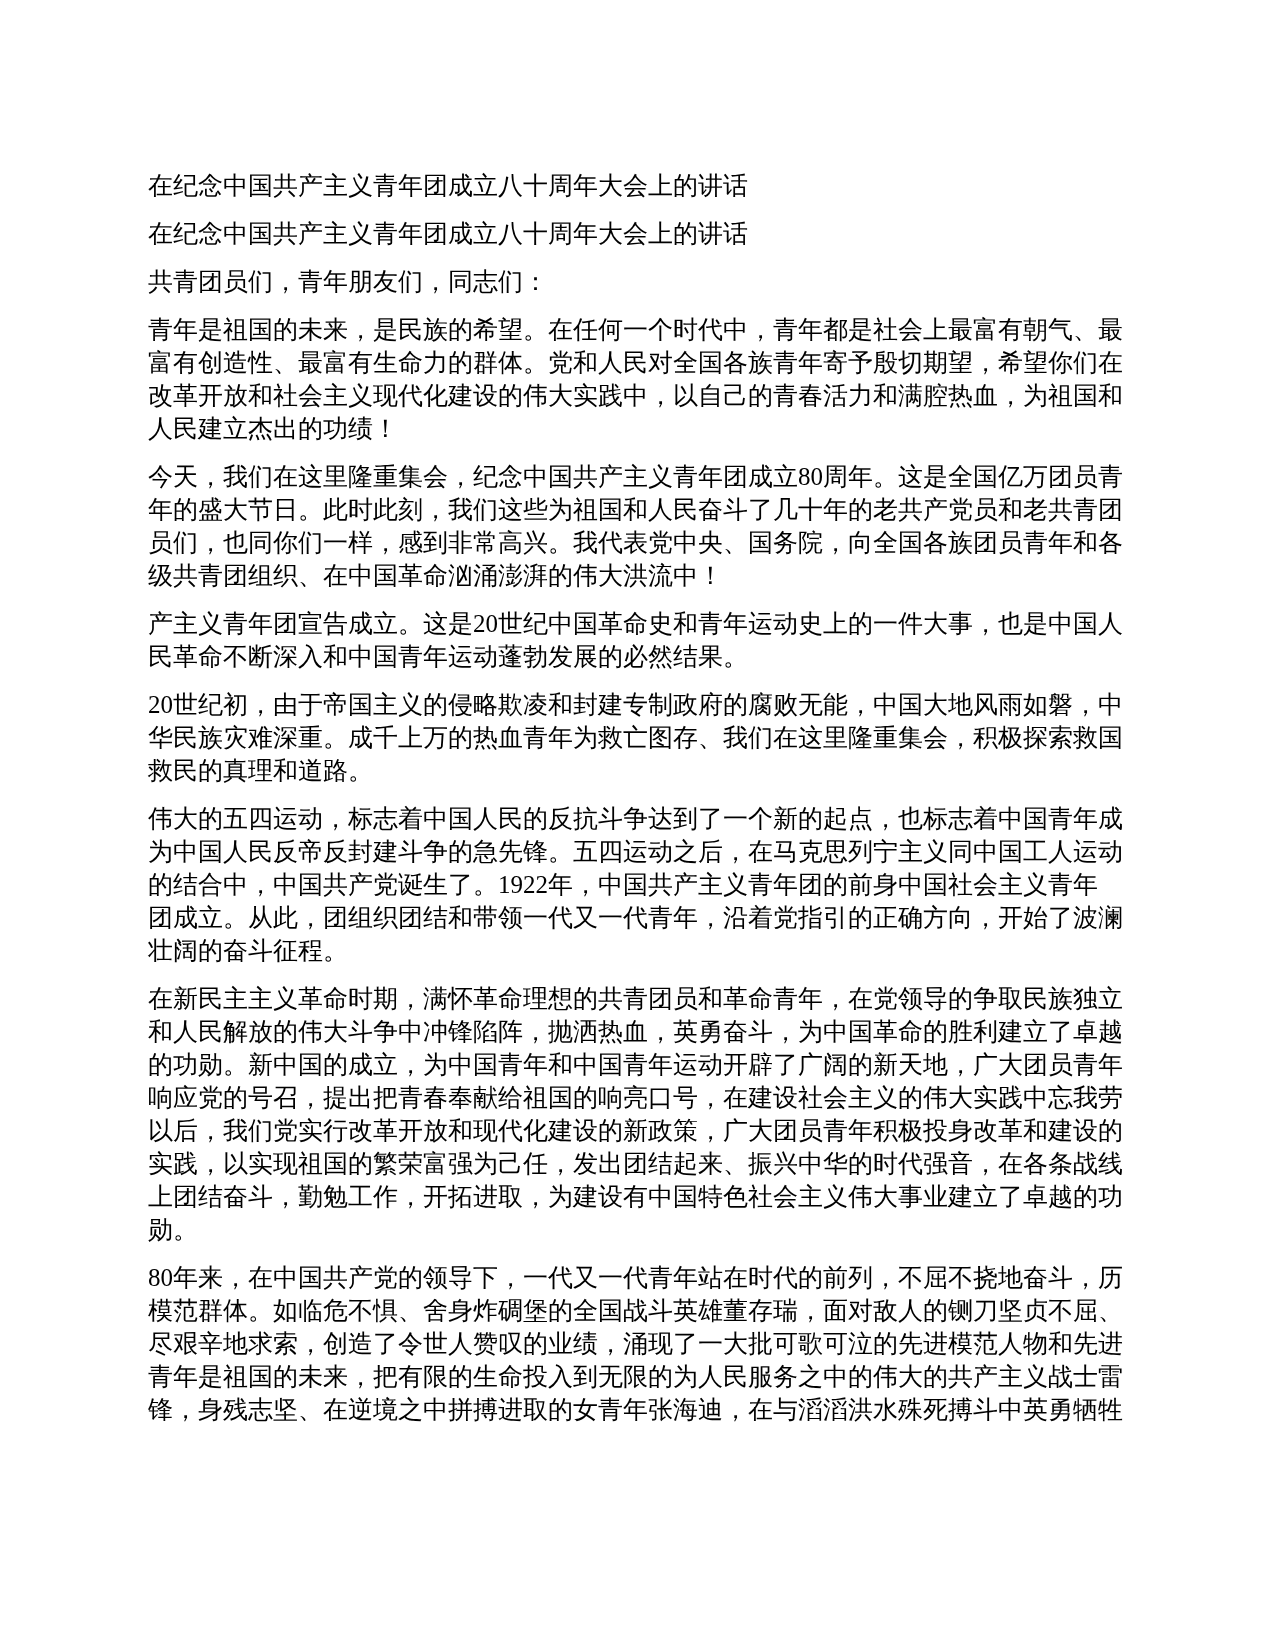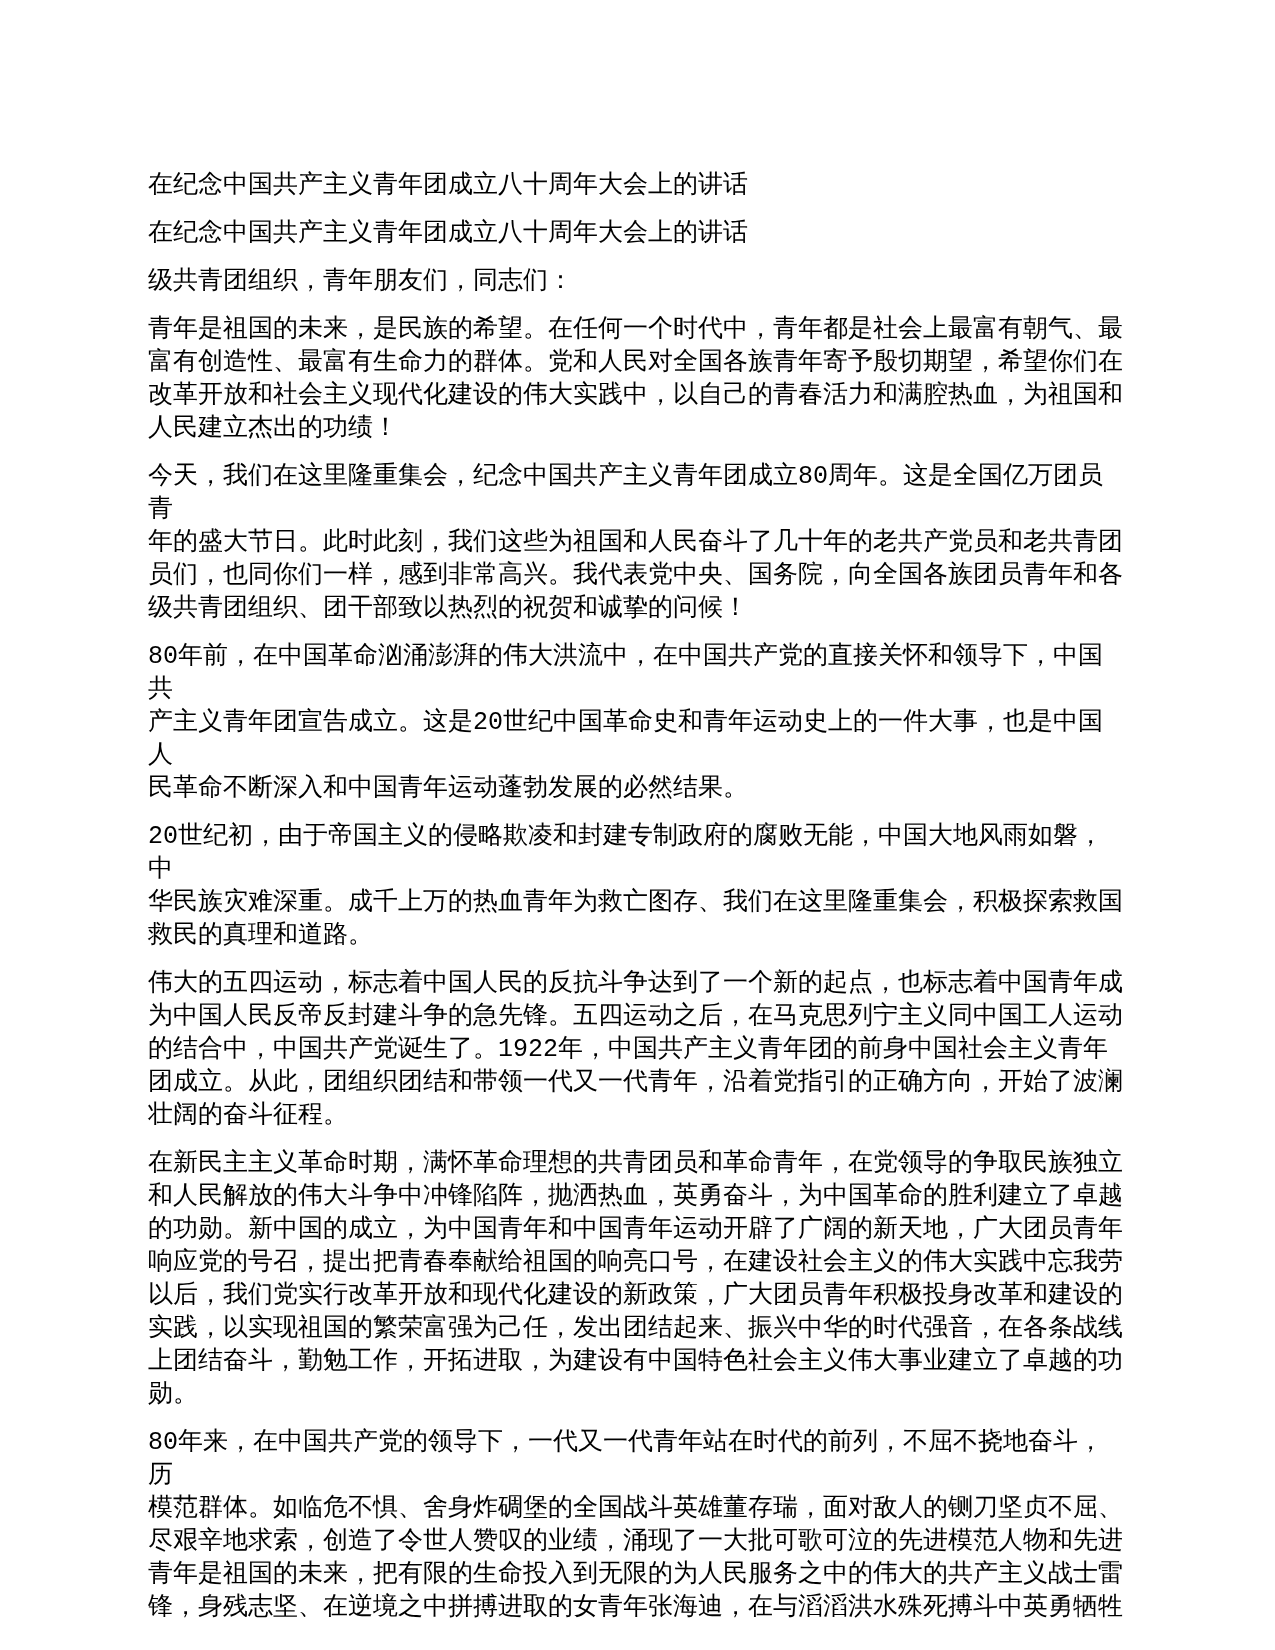--- a/index.html
+++ b/index.html
@@ -19,21 +19,20 @@
     font-size: 25px;
     line-height: 33px;
     color: #000000;
   }
   .doc-body {
     width: 979px;
   }
   .para {
     margin: 0 0 15px 0;
     padding: 0;
-    font-family: Liberation Mono, monospace;
   }
   .para:last-child {
     margin-bottom: 16px;
   }
   .line {
     white-space: pre-wrap;
     word-break: break-all;
     text-align: left;
   }
 </style>
@@ -42,36 +41,35 @@
 
 <div class="page">
   <div class="doc-body" id="doc-body">
       <div class="para">
         <div class="line">在纪念中国共产主义青年团成立八十周年大会上的讲话</div>
       </div>
       <div class="para">
         <div class="line">在纪念中国共产主义青年团成立八十周年大会上的讲话</div>
       </div>
       <div class="para">
-        <div class="line">级共青团组织，青年朋友们，同志们：</div>
+        <div class="line">共青团员们，青年朋友们，同志们：</div>
       </div>
       <div class="para">
         <div class="line">青年是祖国的未来，是民族的希望。在任何一个时代中，青年都是社会上最富有朝气、最</div>
         <div class="line">富有创造性、最富有生命力的群体。党和人民对全国各族青年寄予殷切期望，希望你们在</div>
         <div class="line">改革开放和社会主义现代化建设的伟大实践中，以自己的青春活力和满腔热血，为祖国和</div>
         <div class="line">人民建立杰出的功绩！</div>
       </div>
       <div class="para">
         <div class="line">今天，我们在这里隆重集会，纪念中国共产主义青年团成立80周年。这是全国亿万团员青</div>
         <div class="line">年的盛大节日。此时此刻，我们这些为祖国和人民奋斗了几十年的老共产党员和老共青团</div>
         <div class="line">员们，也同你们一样，感到非常高兴。我代表党中央、国务院，向全国各族团员青年和各</div>
-        <div class="line">级共青团组织、团干部致以热烈的祝贺和诚挚的问候！</div>
+        <div class="line">级共青团组织、在中国革命汹涌澎湃的伟大洪流中！</div>
       </div>
       <div class="para">
-        <div class="line">80年前，在中国革命汹涌澎湃的伟大洪流中，在中国共产党的直接关怀和领导下，中国共</div>
         <div class="line">产主义青年团宣告成立。这是20世纪中国革命史和青年运动史上的一件大事，也是中国人</div>
         <div class="line">民革命不断深入和中国青年运动蓬勃发展的必然结果。</div>
       </div>
       <div class="para">
         <div class="line">20世纪初，由于帝国主义的侵略欺凌和封建专制政府的腐败无能，中国大地风雨如磐，中</div>
         <div class="line">华民族灾难深重。成千上万的热血青年为救亡图存、我们在这里隆重集会，积极探索救国</div>
         <div class="line">救民的真理和道路。</div>
       </div>
       <div class="para">
         <div class="line">伟大的五四运动，标志着中国人民的反抗斗争达到了一个新的起点，也标志着中国青年成</div>

